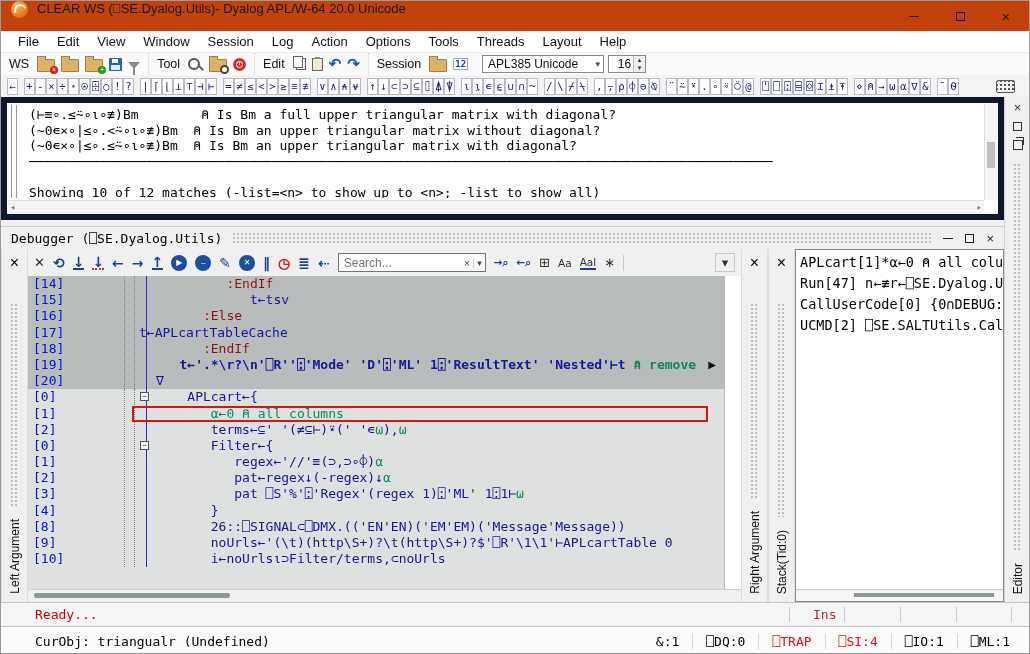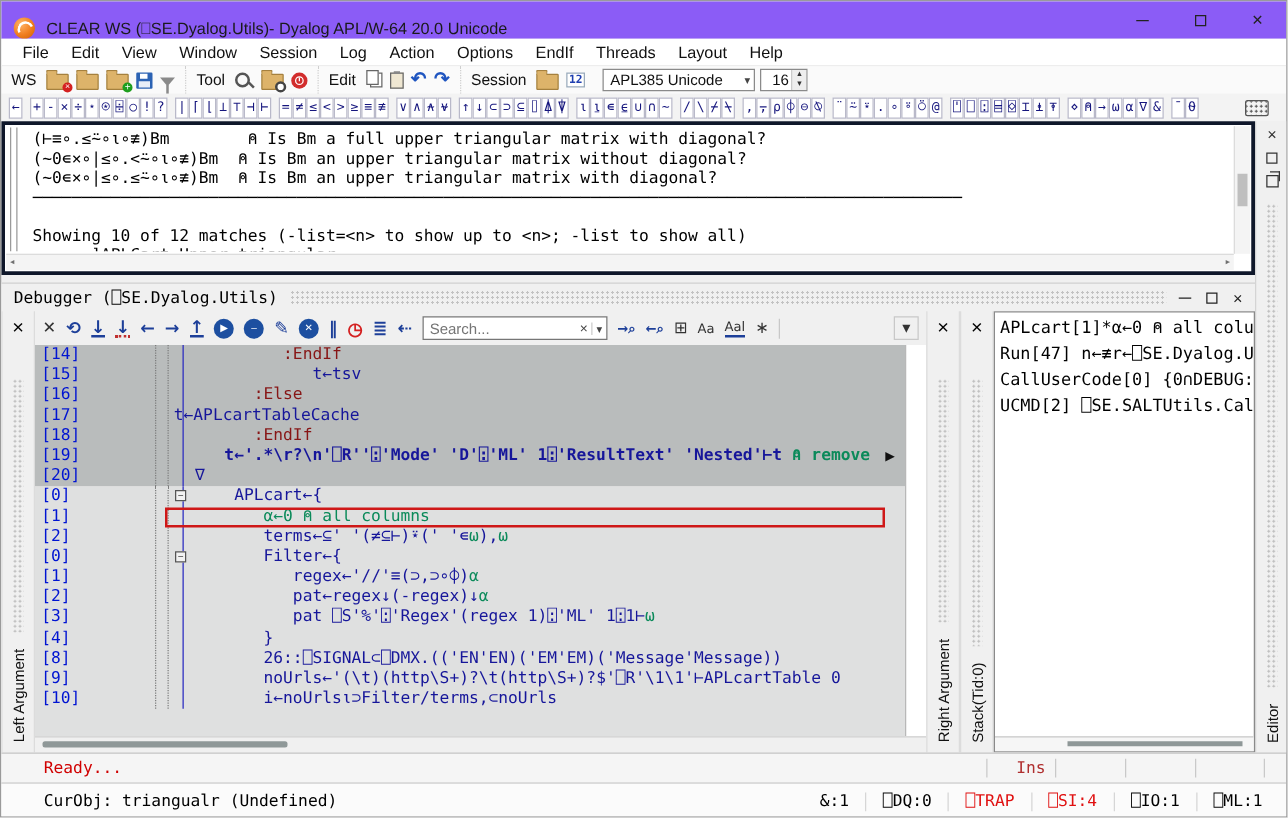--- a/index.html
+++ b/index.html
@@ -1,21 +1,21 @@
 <!DOCTYPE html>
 <html><head>
 <meta charset="utf-8">
 <style>
   html,body{margin:0;padding:0;background:#d8d8d8;}
   .app{position:relative;width:1030px;height:654px;background:#f0f0f0;
        font-family:"Liberation Sans",sans-serif;border:1px solid #9a9a9a;box-sizing:border-box;overflow:hidden;}
   .mono{font-family:"DejaVu Sans Mono","DejaVu Sans",monospace;}
 
   
-  .titlebar{position:absolute;left:0;top:0;width:100%;height:30px;background:#8b5cf6;display:flex;align-items:flex-end;gap:9px;padding-left:10px;box-sizing:border-box;}
+  .titlebar{position:absolute;left:0;top:0;width:100%;height:30px;background:#c2410c;display:flex;align-items:flex-start;gap:9px;padding-left:10px;box-sizing:border-box;}
   .logo{width:17px;height:17px;border-radius:50%;background:radial-gradient(circle at 35% 30%,#ffb469,#f07d1e 55%,#c95f04);position:relative;flex:0 0 auto;}
   .logo::after{content:"";position:absolute;left:3px;top:3px;width:9px;height:9px;border:2px solid rgba(255,255,255,.9);border-color:#fff transparent transparent #fff;border-radius:50%;transform:rotate(20deg);}
   .title{font-size:13px;color:#1a1a1a;white-space:nowrap;}
   .win-controls{position:absolute;right:0;top:0;height:30px;display:flex;}
   .wbtn{width:46px;height:30px;display:flex;align-items:center;justify-content:center;font-size:15px;color:#222;}
   .ico-min{display:inline-block;width:10px;border-top:1px solid #222;}
   .ico-max{display:inline-block;width:9px;height:9px;border:1px solid #222;box-sizing:border-box;}
   
   .menubar{position:absolute;left:0;top:30px;width:100%;height:22px;background:#fff;display:flex;align-items:center;padding-left:8px;box-sizing:border-box;border-bottom:1px solid #ededed;}
   .menu-item{font-size:13px;color:#111;padding:0 9px;}
@@ -68,21 +68,21 @@
   .spin{display:flex;flex-direction:column;width:11px;border-left:1px solid #bbb;}
   .spin i{font-style:normal;font-size:7px;line-height:8px;text-align:center;color:#333;background:#eee;}
   .ic-dd{font-size:9px;color:#444;}
   
   .langbar{position:absolute;left:0;top:74px;width:100%;height:22px;background:#f3f3f3;display:flex;align-items:center;padding-left:6px;box-sizing:border-box;}
   .lgroup{display:flex;margin-right:6px;}
   .akey{box-sizing:border-box;width:11px;height:17px;border:1px solid #b9b9c9;background:#fff;color:#16167e;
         font-family:"DejaVu Sans Mono","DejaVu Sans",monospace;font-size:10.5px;display:inline-flex;align-items:center;justify-content:center;padding:0;margin:0;}
   .kb-right{margin-left:auto;margin-right:14px;}
   
-  .session{position:absolute;left:0;top:96px;width:1003px;height:123px;background:#fff;border:3px solid #0f172a;box-sizing:border-box;}
+  .session{position:absolute;left:0;top:96px;width:1003px;height:123px;background:#fff;border:6px solid #0f172a;box-sizing:border-box;}
   .sess-gutter{position:absolute;left:4px;top:2px;bottom:16px;width:4px;border-left:1px solid #9a9a9a;border-right:1px solid #9a9a9a;}
   .sess-text{position:absolute;left:22px;top:4px;right:16px;bottom:16px;overflow:hidden;font-size:13px;line-height:15.5px;color:#000;white-space:pre;}
   .sess-vscroll{position:absolute;right:1px;top:1px;width:12px;bottom:14px;background:#f4f4f4;border-left:1px solid #dcdcdc;}
   .sess-vscroll .vthumb{position:absolute;left:2px;top:38px;width:8px;height:26px;background:#bfbfbf;}
   .sess-hscroll{position:absolute;left:1px;right:14px;bottom:1px;height:12px;background:#f4f4f4;border-top:1px solid #dcdcdc;display:flex;align-items:center;justify-content:space-between;padding:0 2px;}
   .sarr{font-size:9px;color:#707070;line-height:10px;}
   
   .strip{position:absolute;background:#f0f0f0;display:flex;flex-direction:column;align-items:center;padding-top:5px;box-sizing:border-box;gap:9px;}
   .strip .pc{font-size:13px;color:#333;line-height:11px;}
   .strip .pm{width:9px;height:9px;border:1px solid #333;box-sizing:border-box;}
@@ -173,21 +173,21 @@
 
   <div class="menubar" id="menubar">
       <span class="menu-item">File</span>
       <span class="menu-item">Edit</span>
       <span class="menu-item">View</span>
       <span class="menu-item">Window</span>
       <span class="menu-item">Session</span>
       <span class="menu-item">Log</span>
       <span class="menu-item">Action</span>
       <span class="menu-item">Options</span>
-      <span class="menu-item">EndIf</span>
+      <span class="menu-item">Tools</span>
       <span class="menu-item">Threads</span>
       <span class="menu-item">Layout</span>
       <span class="menu-item">Help</span>
     </div>
 
   <div class="toolbar">
     <div class="tb-groups" id="tb-groups">
         <div class="tgroup">
           <span class="tlabel">WS</span>
           <span class="ic ti-folder b-red"></span>

